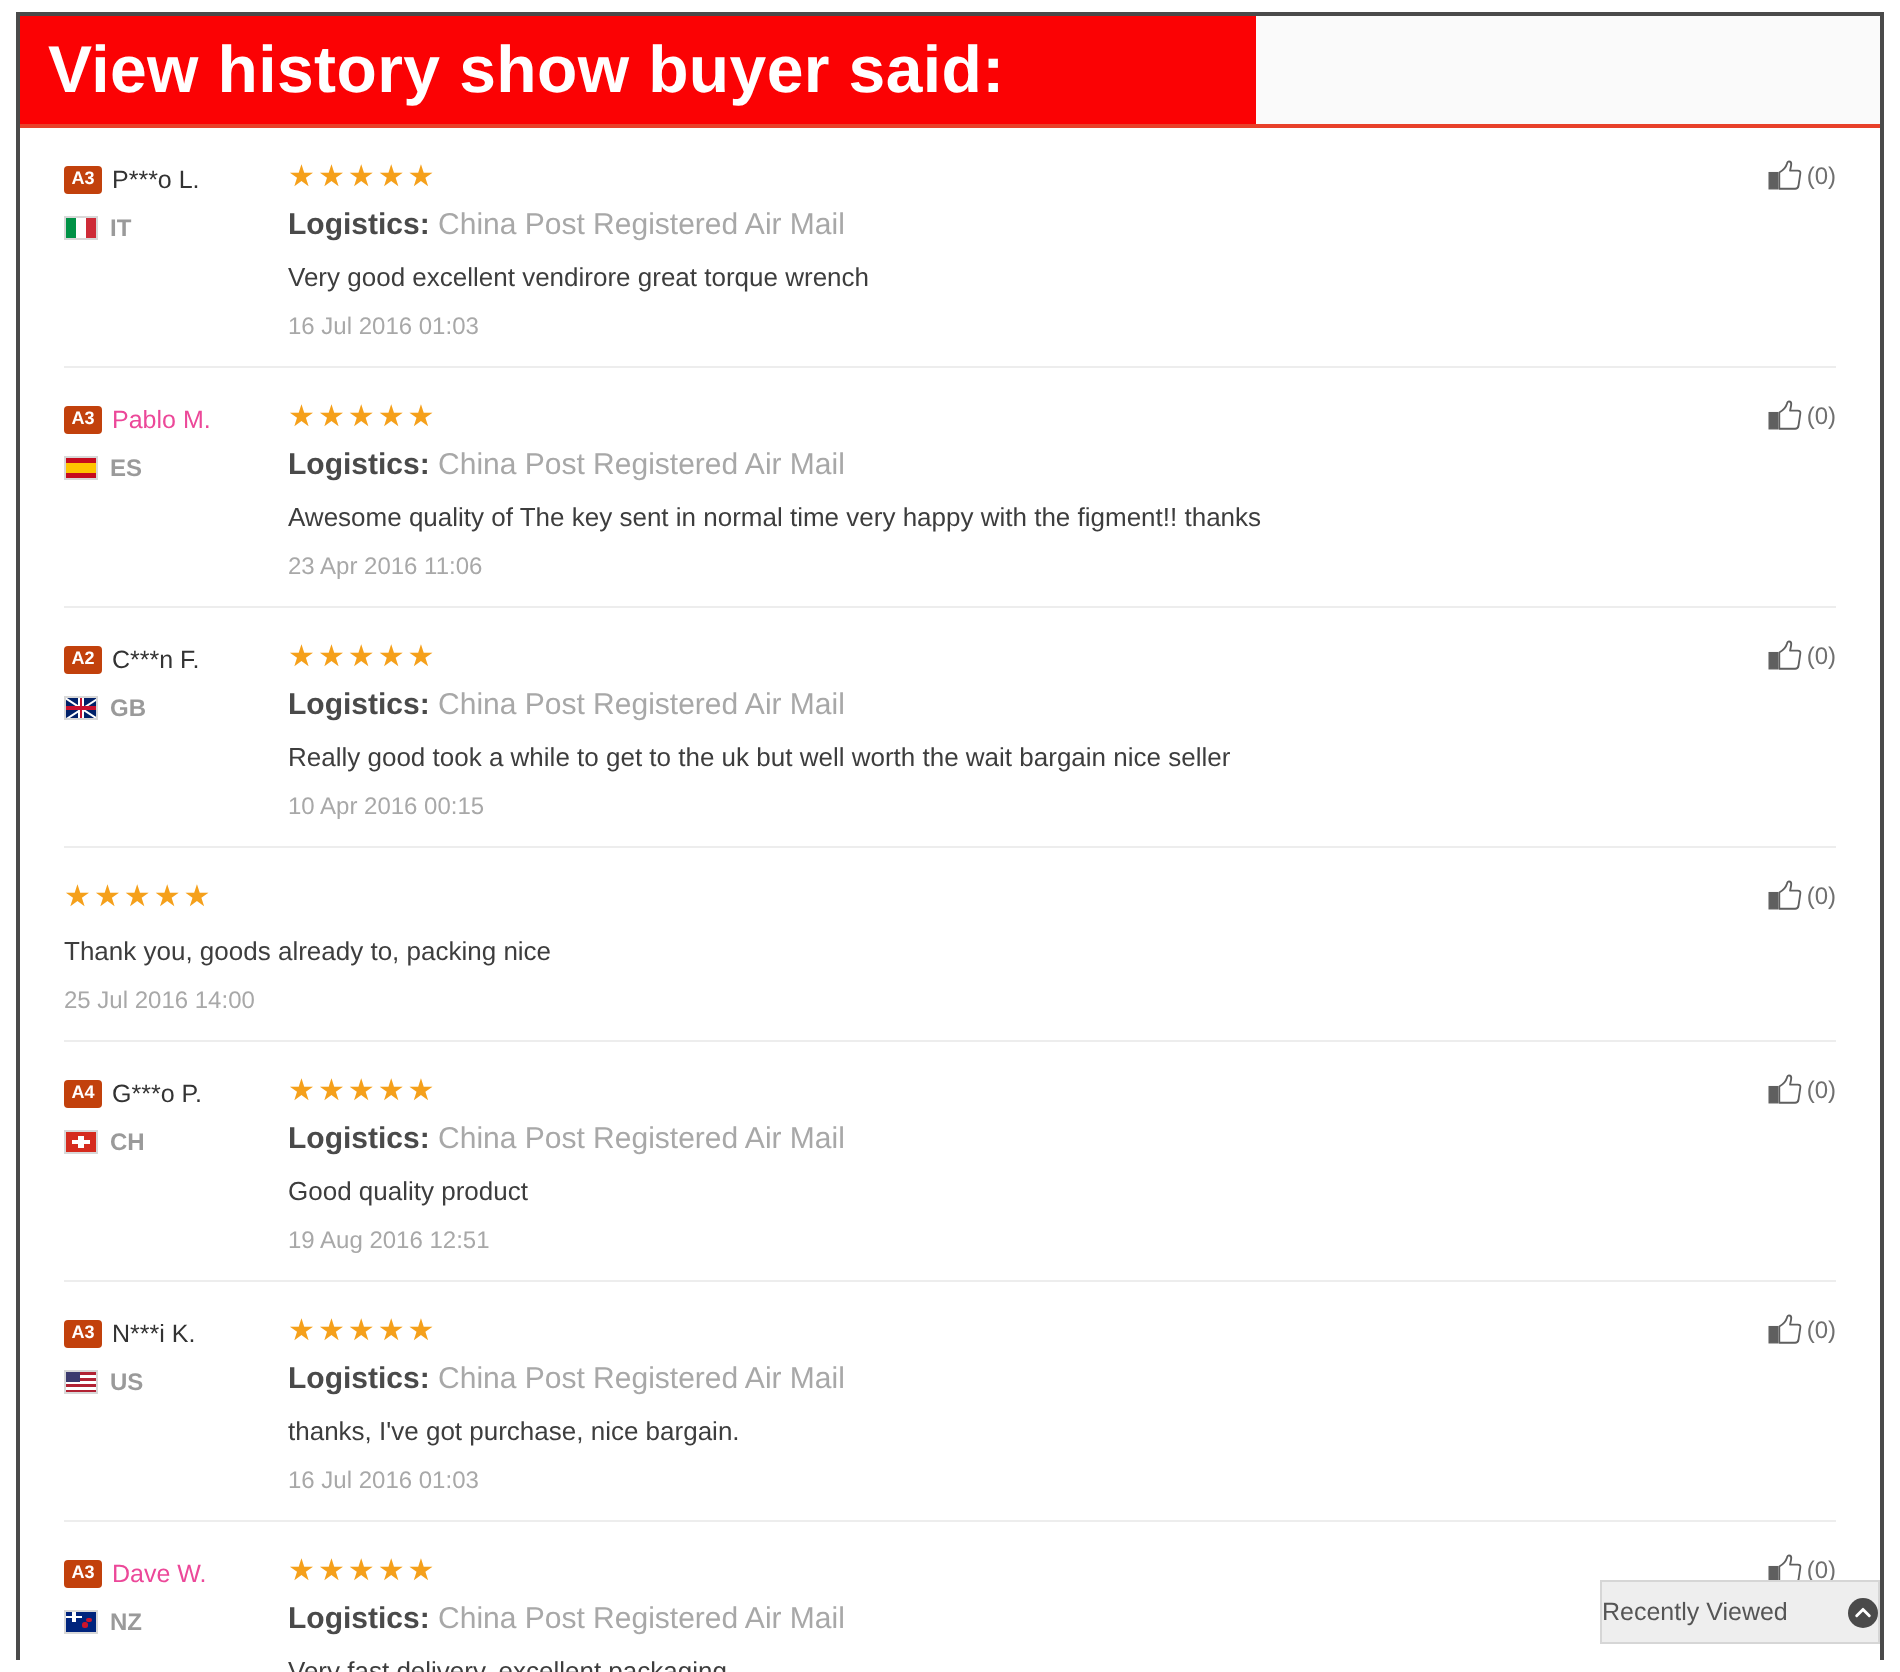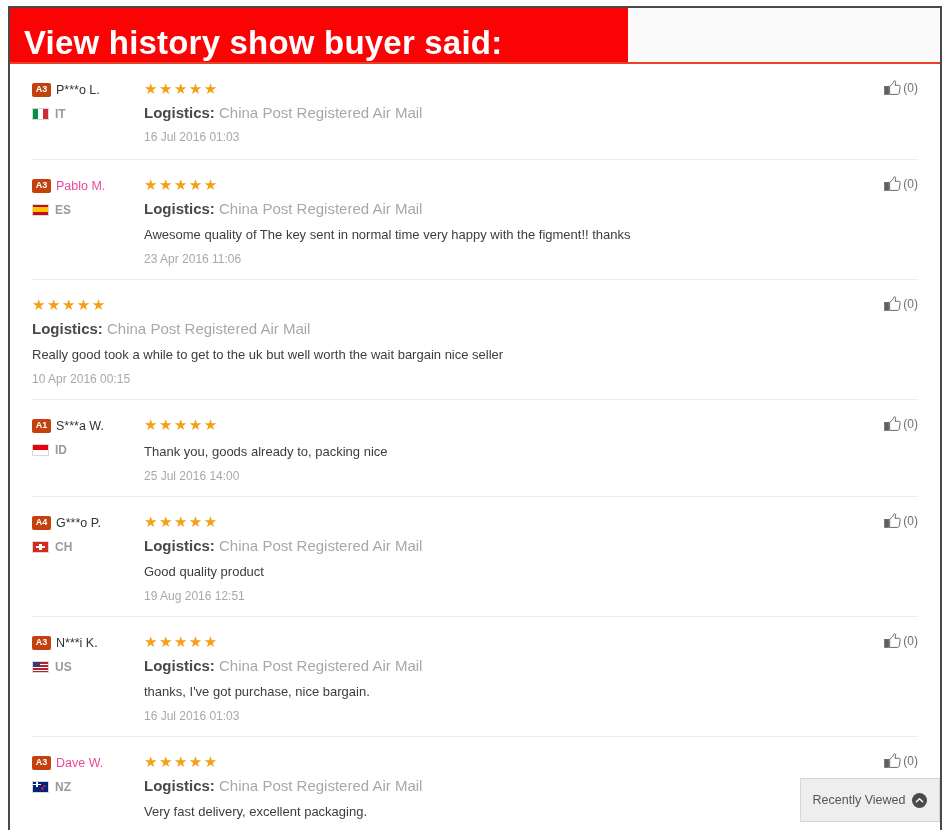--- a/index.html
+++ b/index.html
@@ -30,21 +30,21 @@
     border-bottom: 2px solid #e8402a;
   }
   .header-red {
     position: absolute;
     left: 0;
     top: 0;
     width: 618px;
     height: 54px;
     background: #fb0204;
     display: flex;
-    align-items: flex-end;
+    align-items: center;
     padding-left: 14px;
   }
   .header-title {
     color: #ffffff;
     font-size: 33px;
     font-weight: bold;
     letter-spacing: 0.2px;
     white-space: nowrap;
     font-family: "Liberation Sans", sans-serif;
   }
@@ -205,26 +205,26 @@
     color: #6f6f6f;
     line-height: 16px;
   }
 
   
   .recently-viewed {
     position: absolute;
     right: 0px;
     bottom: 6px;
     width: 140px;
-    height: 44px;
+    height: 32px;
     background: #eeeeee;
     border: 1px solid #d6d6d6;
     display: flex;
     align-items: center;
-    justify-content: center;
+    justify-content: space-between;
     gap: 7px;
     z-index: 10;
   }
   .rv-label {
     font-size: 12.5px;
     color: #555555;
     white-space: nowrap;
   }
   .rv-chevron {
     width: 15px;
@@ -256,20 +256,21 @@
             <span class="user-name">P***o L.</span>
           </div>
           <div class="country-line">
             <span class="flag flag-it"></span>
             <span class="country-code">IT</span>
           </div>
         </div>
         <div class="content-col">
           <div class="stars">★★★★★</div>
           <div class="logistics"><span class="lg-label">Logistics:</span> <span>China Post Registered Air Mail</span></div>
+          <div class="comment">Very good excellent vendirore great torque wrench</div>
           <div class="date">16 Jul 2016 01:03</div>
         </div>
         <div class="helpful-col">
           <span>
             <svg class="thumb-icon" viewBox="0 0 20 19" aria-hidden="true">
               <rect x="0.6" y="7.5" width="5" height="9.6" fill="#5f5f5f" stroke="#5f5f5f" stroke-width="0.8"></rect>
               <path d="M6.6 17.1 L6.6 7.4 C8.4 6.4 10.6 4.2 11.1 2.4 C11.4 1.2 11.9 0.7 12.7 0.9 C13.6 1.1 13.9 2 13.6 3.4 L13.0 6.3 L17.6 6.3 C18.7 6.3 19.3 7.0 19.1 8.0 L18.0 15.3 C17.8 16.4 17.1 17.1 16.0 17.1 Z" fill="none" stroke="#5f5f5f" stroke-width="1.1" stroke-linejoin="round"></path>
             </svg>
           </span>
           <span class="helpful-count">(0)</span>
@@ -296,47 +297,52 @@
           <span>
             <svg class="thumb-icon" viewBox="0 0 20 19" aria-hidden="true">
               <rect x="0.6" y="7.5" width="5" height="9.6" fill="#5f5f5f" stroke="#5f5f5f" stroke-width="0.8"></rect>
               <path d="M6.6 17.1 L6.6 7.4 C8.4 6.4 10.6 4.2 11.1 2.4 C11.4 1.2 11.9 0.7 12.7 0.9 C13.6 1.1 13.9 2 13.6 3.4 L13.0 6.3 L17.6 6.3 C18.7 6.3 19.3 7.0 19.1 8.0 L18.0 15.3 C17.8 16.4 17.1 17.1 16.0 17.1 Z" fill="none" stroke="#5f5f5f" stroke-width="1.1" stroke-linejoin="round"></path>
             </svg>
           </span>
           <span class="helpful-count">(0)</span>
         </div>
       </div>
       <div class="review-row">
+        <div class="user-col">
+          <div class="user-line">
+            <span class="rank-badge">A2</span>
+            <span class="user-name">C***n F.</span>
+          </div>
+          <div class="country-line">
+            <span class="flag flag-gb">
+              <span class="cross-v"></span>
+              <span class="cross-h"></span>
+              <span class="cross-v2"></span>
+              <span class="cross-h2"></span>
+            </span>
+            <span class="country-code">GB</span>
+          </div>
+        </div>
         <div class="content-col">
           <div class="stars">★★★★★</div>
           <div class="logistics"><span class="lg-label">Logistics:</span> <span>China Post Registered Air Mail</span></div>
           <div class="comment">Really good took a while to get to the uk but well worth the wait bargain nice seller</div>
           <div class="date">10 Apr 2016 00:15</div>
         </div>
         <div class="helpful-col">
           <span>
             <svg class="thumb-icon" viewBox="0 0 20 19" aria-hidden="true">
               <rect x="0.6" y="7.5" width="5" height="9.6" fill="#5f5f5f" stroke="#5f5f5f" stroke-width="0.8"></rect>
               <path d="M6.6 17.1 L6.6 7.4 C8.4 6.4 10.6 4.2 11.1 2.4 C11.4 1.2 11.9 0.7 12.7 0.9 C13.6 1.1 13.9 2 13.6 3.4 L13.0 6.3 L17.6 6.3 C18.7 6.3 19.3 7.0 19.1 8.0 L18.0 15.3 C17.8 16.4 17.1 17.1 16.0 17.1 Z" fill="none" stroke="#5f5f5f" stroke-width="1.1" stroke-linejoin="round"></path>
             </svg>
           </span>
           <span class="helpful-count">(0)</span>
         </div>
       </div>
       <div class="review-row">
-        <div class="user-col">
-          <div class="user-line">
-            <span class="rank-badge">A1</span>
-            <span class="user-name">S***a W.</span>
-          </div>
-          <div class="country-line">
-            <span class="flag flag-id"></span>
-            <span class="country-code">ID</span>
-          </div>
-        </div>
         <div class="content-col">
           <div class="stars">★★★★★</div>
           <div class="comment">Thank you, goods already to, packing nice</div>
           <div class="date">25 Jul 2016 14:00</div>
         </div>
         <div class="helpful-col">
           <span>
             <svg class="thumb-icon" viewBox="0 0 20 19" aria-hidden="true">
               <rect x="0.6" y="7.5" width="5" height="9.6" fill="#5f5f5f" stroke="#5f5f5f" stroke-width="0.8"></rect>
               <path d="M6.6 17.1 L6.6 7.4 C8.4 6.4 10.6 4.2 11.1 2.4 C11.4 1.2 11.9 0.7 12.7 0.9 C13.6 1.1 13.9 2 13.6 3.4 L13.0 6.3 L17.6 6.3 C18.7 6.3 19.3 7.0 19.1 8.0 L18.0 15.3 C17.8 16.4 17.1 17.1 16.0 17.1 Z" fill="none" stroke="#5f5f5f" stroke-width="1.1" stroke-linejoin="round"></path>

